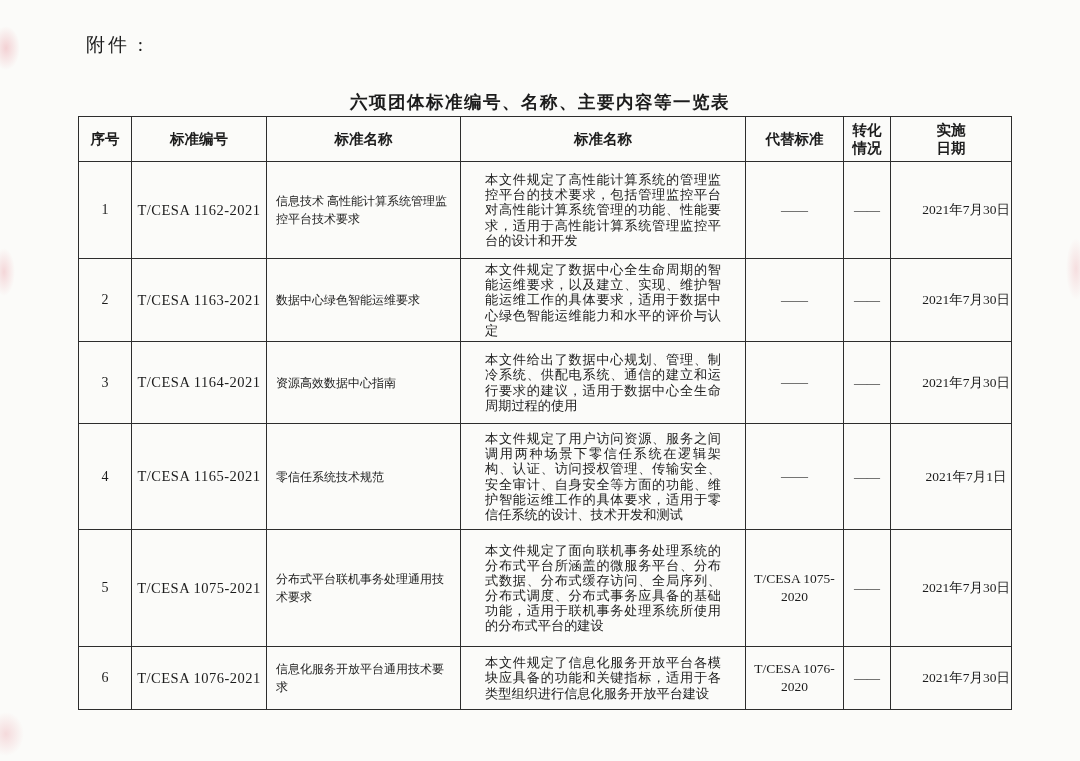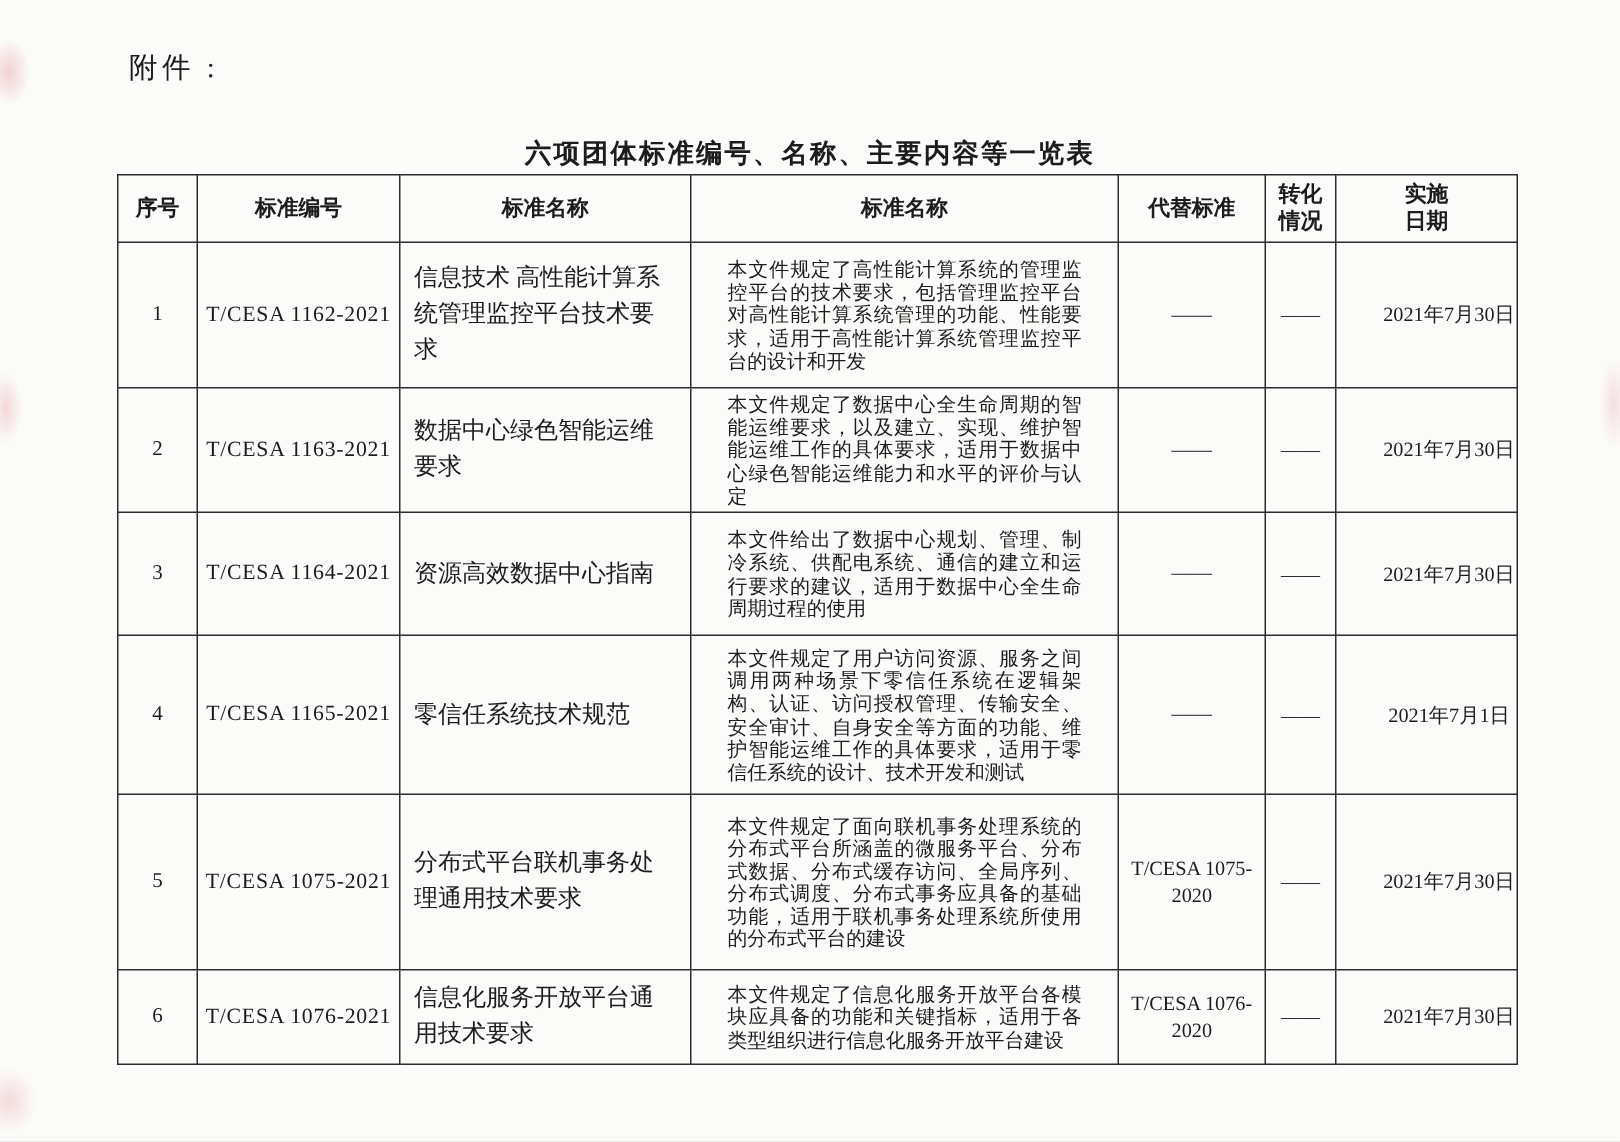--- a/index.html
+++ b/index.html
@@ -24,21 +24,21 @@
   }
   table.std th{
     font-size:14.5px;font-weight:bold;white-space:pre-line;line-height:1.25;
     padding:3px 2px;text-align:center;
   }
   tr.hdr{height:45px;}
   tr.r1{height:97px;} tr.r2{height:83px;} tr.r3{height:82px;}
   tr.r4{height:106px;} tr.r5{height:117px;} tr.r6{height:63px;}
   .c-seq{text-align:center;font-size:14px;}
   .c-no{text-align:center;font-size:14.5px;white-space:nowrap;letter-spacing:.5px;}
-  .c-name{font-size:16px;text-align:left;padding:4px 9px;line-height:1.5;}
+  .c-name{font-size:12px;text-align:left;padding:4px 9px;line-height:1.5;}
   .c-main{font-size:13.2px;text-align:justify;padding:3px 24px;line-height:1.14;}
   .c-rep{text-align:center;font-size:13.5px;line-height:1.35;padding:2px 4px;}
   .c-conv{text-align:center;font-size:13px;}
   .c-date{text-align:center;font-size:13.5px;white-space:nowrap;padding-left:31px;}
   .smudge{position:absolute;border-radius:50%;pointer-events:none;}
   .s1{left:-8px;top:26px;width:28px;height:44px;
       background:radial-gradient(closest-side,rgba(226,120,132,.32),rgba(226,120,132,0));}
   .s2{left:-7px;top:248px;width:22px;height:48px;
       background:radial-gradient(closest-side,rgba(226,120,132,.28),rgba(226,120,132,0));}
   .s3{left:-12px;top:712px;width:36px;height:44px;

